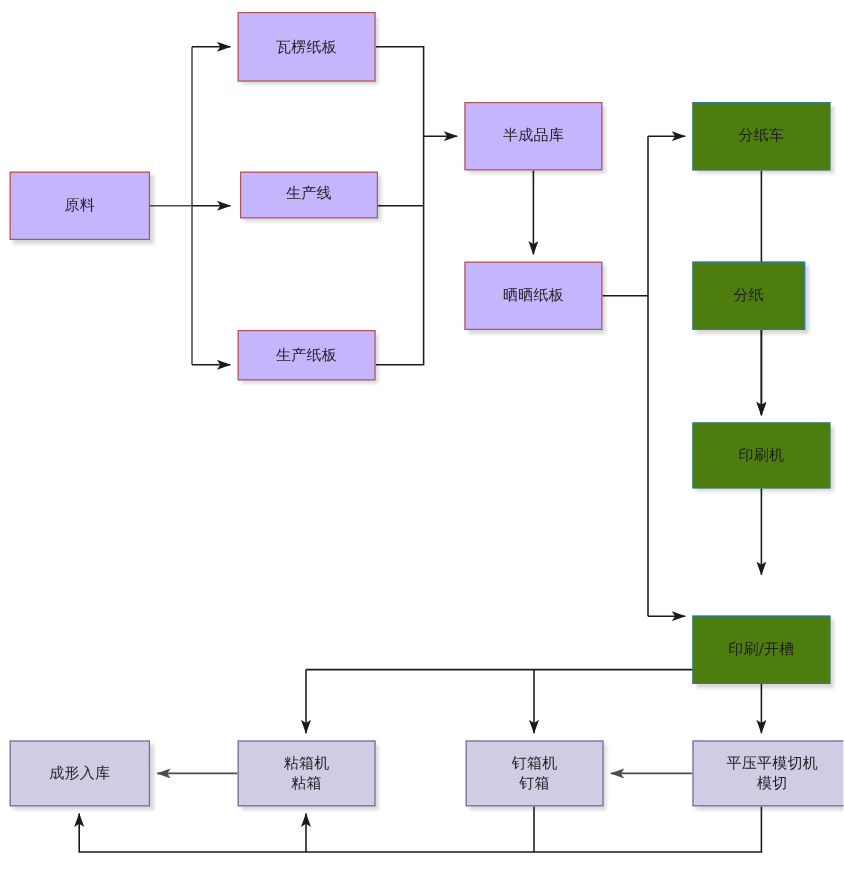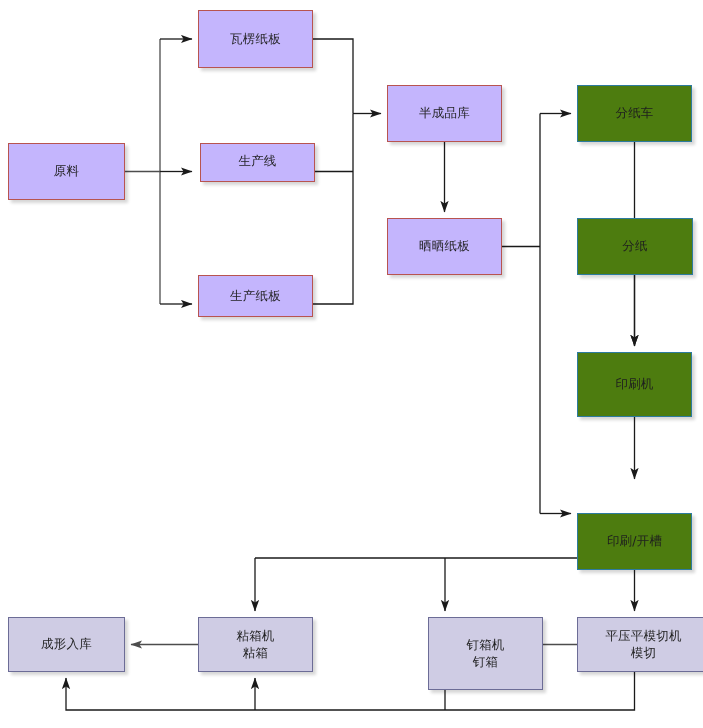--- a/index.html
+++ b/index.html
@@ -121,25 +121,25 @@
   </svg>
 
   <div id="node-layer">
     <div class="node pink" style="left: 8px; top: 143px; width: 117px; height: 57px;">原料</div>
     <div class="node pink" style="left: 198px; top: 10px; width: 115px; height: 58px;">瓦楞纸板</div>
     <div class="node pink" style="left: 200px; top: 143px; width: 115px; height: 39px; font-family: Liberation Mono, monospace;">生产线</div>
     <div class="node pink" style="left: 198px; top: 275px; width: 115px; height: 42px;">生产纸板</div>
     <div class="node pink" style="left: 387px; top: 85px; width: 115px; height: 57px;">半成品库</div>
     <div class="node pink" style="left: 387px; top: 218px; width: 115px; height: 57px;">晒晒纸板</div>
     <div class="node blue" style="left: 577px; top: 85px; width: 115px; height: 57px;">分纸车</div>
-    <div class="node blue" style="left: 577px; top: 218px; width: 116px; height: 57px;">分纸</div>
-    <div class="node blue" style="left: 577px; top: 352px; width: 115px; height: 65px;">印刷机</div>
+    <div class="node blue" style="left: 577px; top: 218px; width: 94px; height: 57px;">分纸</div>
+    <div class="node blue" style="left: 577px; top: 352px; width: 115px; height: 55px;">印刷机</div>
     <div class="node blue" style="left: 577px; top: 485px; width: 115px; height: 57px; margin-top: 28px;">印刷/开槽</div>
     <div class="node purple" style="left: 8px; top: 617px; width: 117px; height: 55px;">成形入库</div>
     <div class="node purple" style="left: 198px; top: 617px; width: 115px; height: 55px;">粘箱机
 粘箱</div>
-    <div class="node purple" style="left: 388px; top: 617px; width: 115px; height: 73px; margin-left: 40px;">钉箱机
+    <div class="node purple" style="left: 388px; top: 617px; width: 115px; height: 55px;">钉箱机
 钉箱</div>
     <div class="node purple" style="left: 577px; top: 617px; width: 133px; height: 55px;">平压平模切机
 模切</div>
   </div>
 
 </div>
 
 </body></html>

